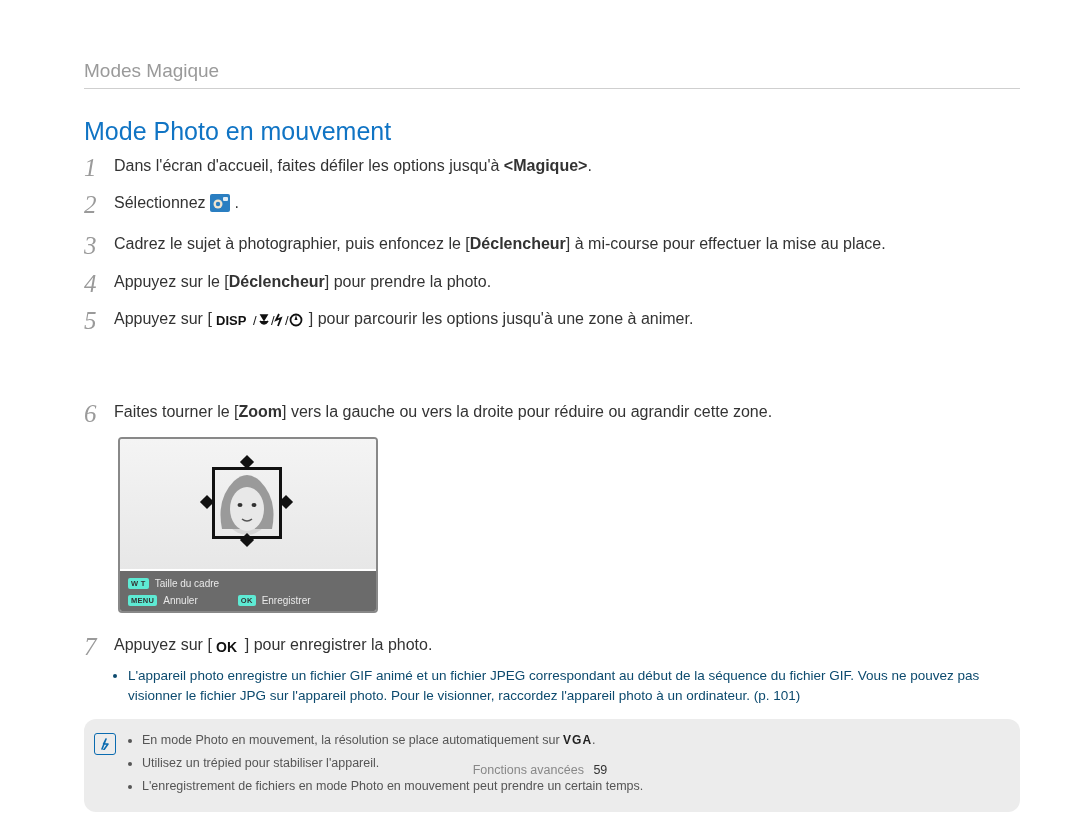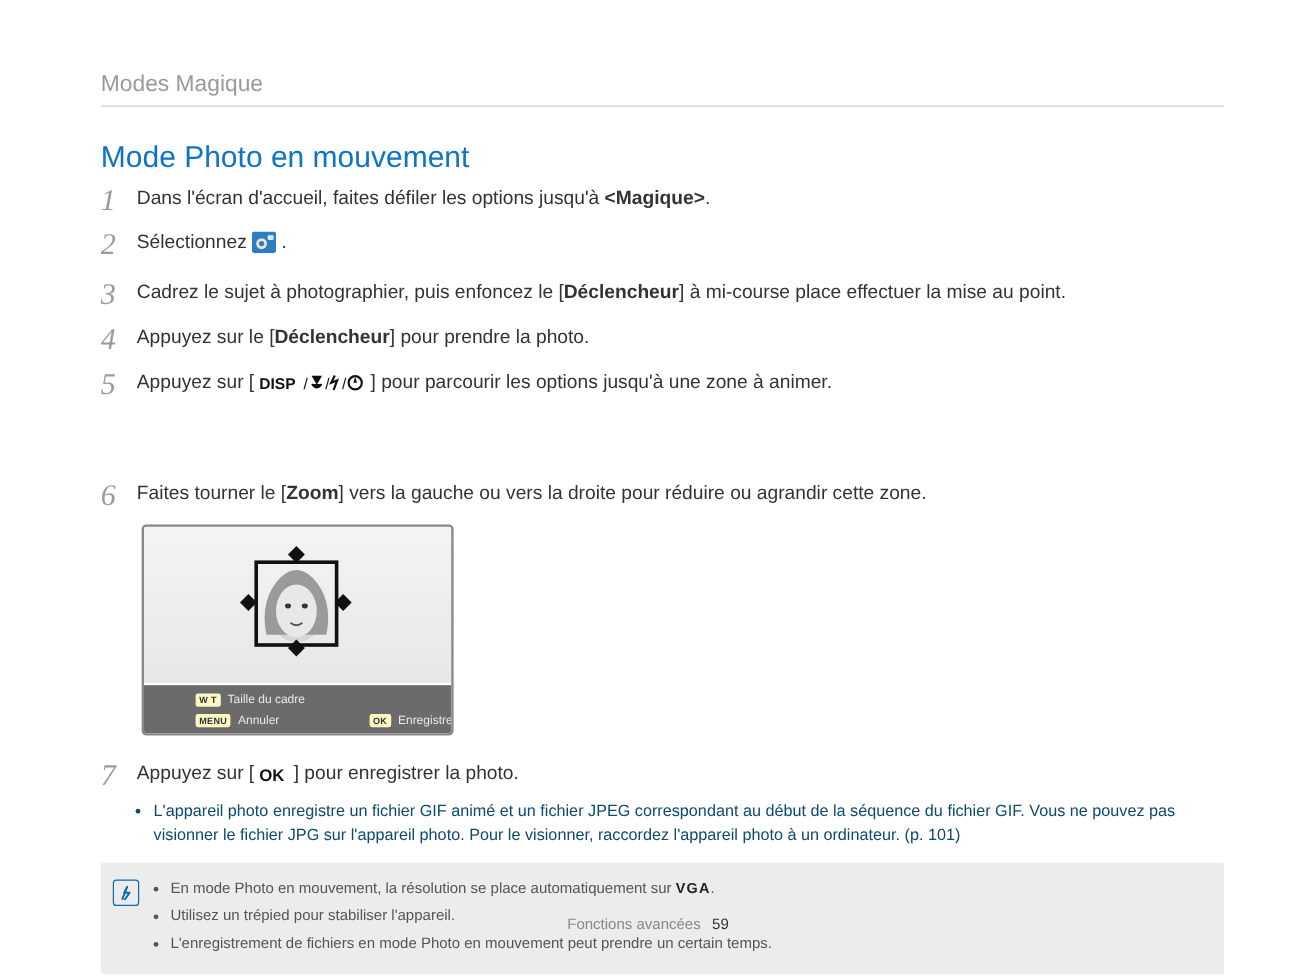--- a/index.html
+++ b/index.html
@@ -89,21 +89,21 @@
   .icon-inline {
     display: inline-block;
     vertical-align: -4px;
   }
   .tip-box {
     display: flex;
     gap: 10px;
     background: #ececec;
     padding: 12px 14px 12px 10px;
     margin-top: 14px;
-    border-radius: 2px;
+    border-radius: 12px;
   }
   .tip-icon {
     flex: 0 0 auto;
     width: 20px;
     height: 20px;
     border: 1.5px solid #0a6bb0;
     color: #0a6bb0;
     font-size: 13px;
     font-weight: bold;
     border-radius: 3px;
@@ -168,28 +168,27 @@
     padding: 4px 8px;
     box-sizing: border-box;
   }
   .lcd-bottom .row {
     display: flex;
     align-items: center;
     gap: 6px;
     height: 17px;
   }
   .chip {
-    background: #fef9c3;
+    background: #5eead4;
     color: #333;
     font-size: 7.5px;
     font-weight: bold;
     padding: 1px 3px;
     border-radius: 2px;
     letter-spacing: 0.3px;
-    margin-left: 35px;
   }
   .footer {
     position: absolute;
     left: 0; right: 0; bottom: 38px;
     text-align: center;
     font-size: 12.5px;
     color: #888;
   }
   .footer .pnum { color: #333; margin-left: 6px;}
   .vga {
@@ -222,21 +221,21 @@
             <svg width="20" height="18" viewBox="0 0 20 18">
               <rect x="0" y="0" width="20" height="18" rx="2" fill="#2a7ec1"></rect>
               <circle cx="8" cy="10" r="4.5" fill="#f0e4cf"></circle>
               <circle cx="8" cy="10" r="2.2" fill="#2a7ec1"></circle>
               <rect x="13" y="3" width="5" height="4" rx="1" fill="#fff" opacity="0.85"></rect>
             </svg>
           </span>
           <span>.</span>
         </li>
         <li>
-          <span>Cadrez le sujet à photographier, puis enfoncez le [</span><span class="bold">Déclencheur</span><span>] à mi-course place effectuer la mise au point.</span>
+          <span>Cadrez le sujet à photographier, puis enfoncez le [</span><span class="bold">Déclencheur</span><span>] à mi-course pour effectuer la mise au place.</span>
         </li>
         <li>
           <span>Appuyez sur le [</span><span class="bold">Déclencheur</span><span>] pour prendre la photo.</span>
         </li>
         <li>
           <span>Appuyez sur [</span>
           <span class="icon-inline">
             <svg width="88" height="16" viewBox="0 0 88 16">
               <text x="0" y="13" font-family="Arial" font-size="13" font-weight="900" fill="#111">DISP</text>
               <text x="37" y="13" font-family="Arial" font-size="13" fill="#111">/</text>

